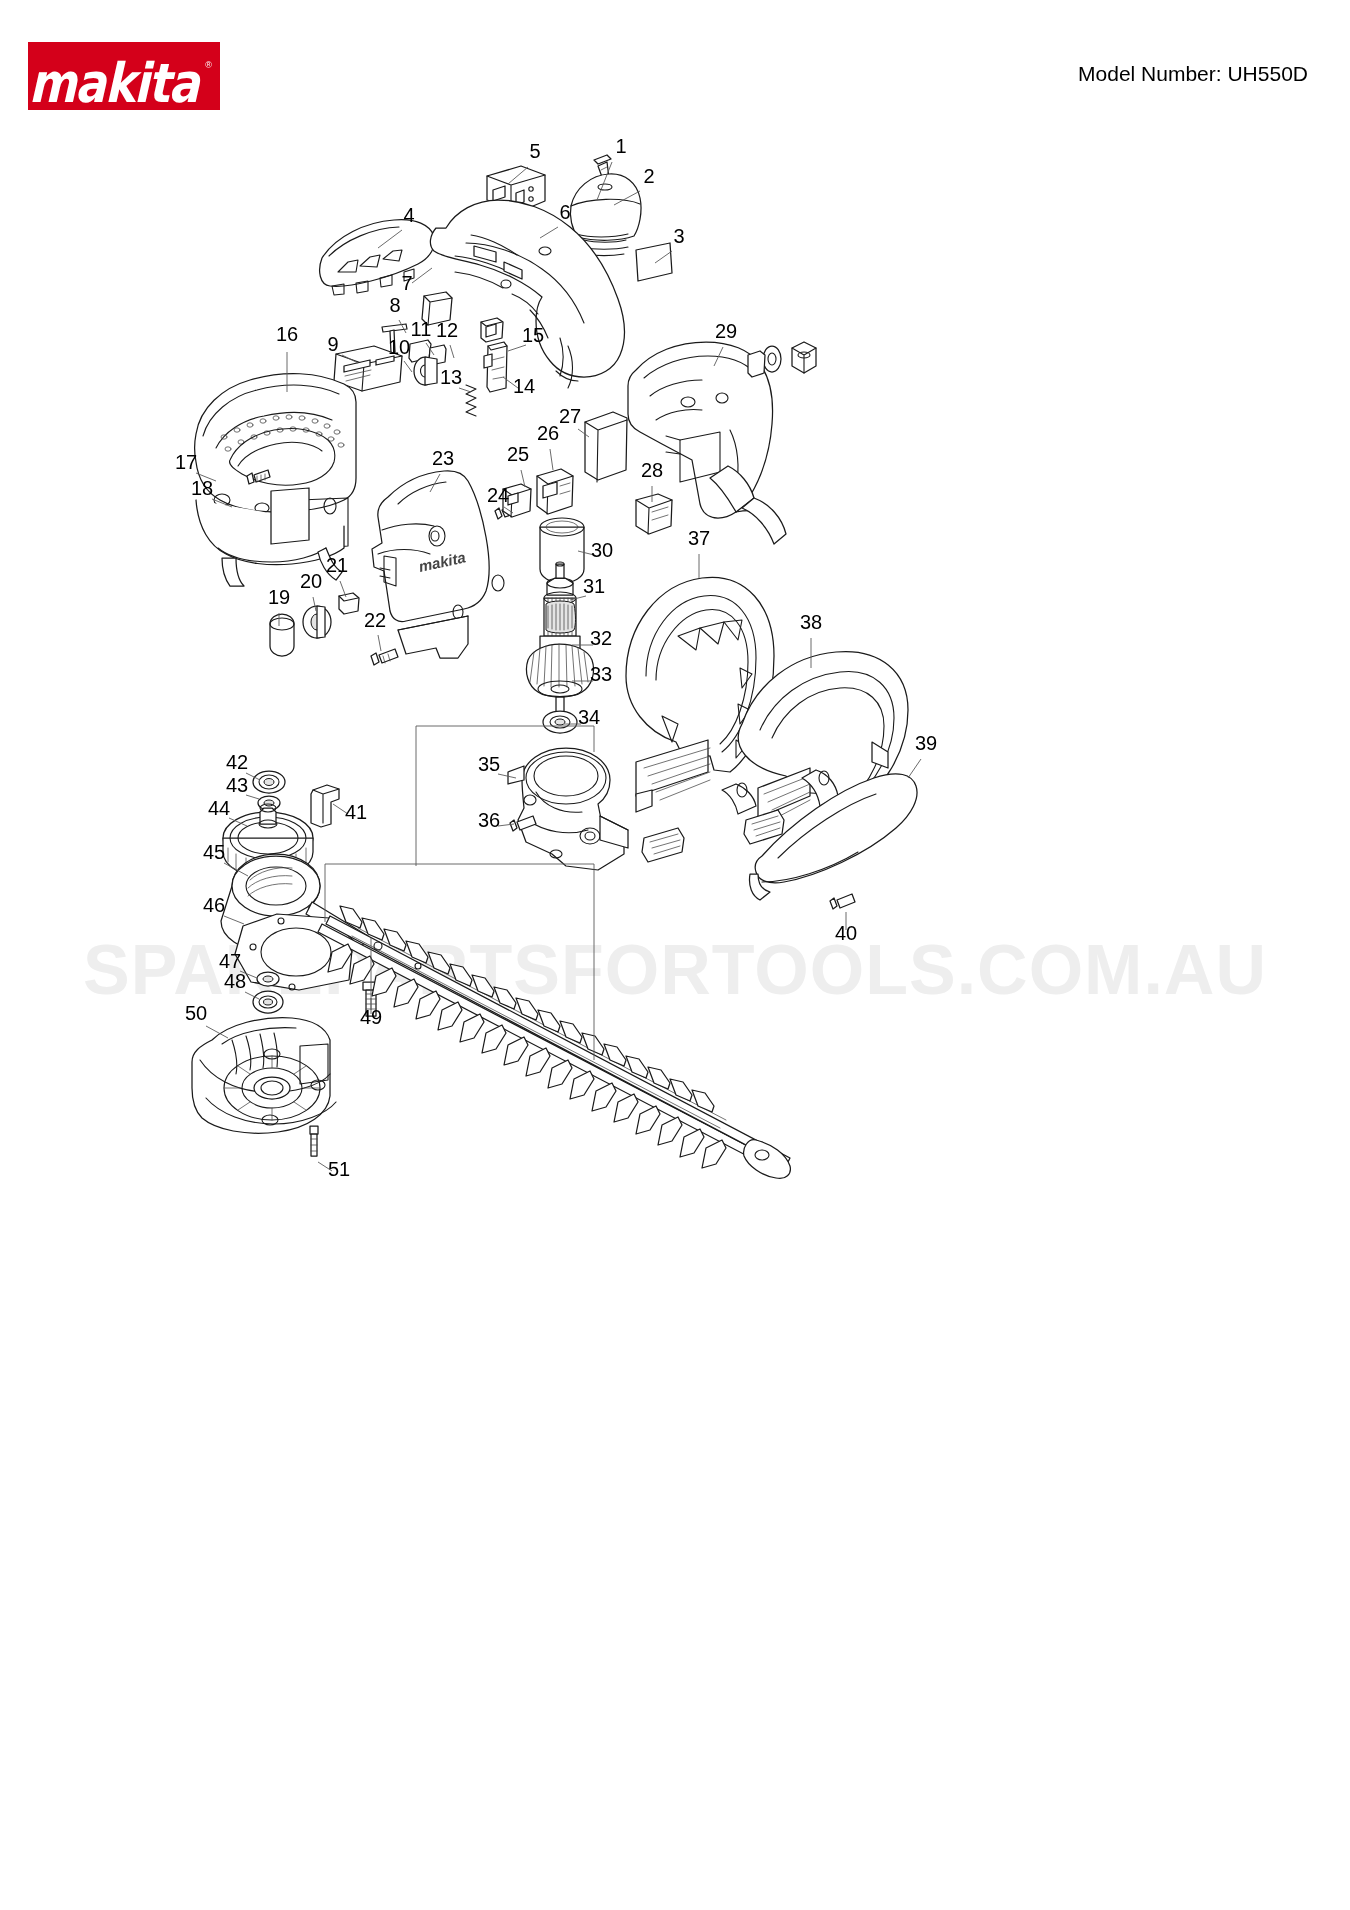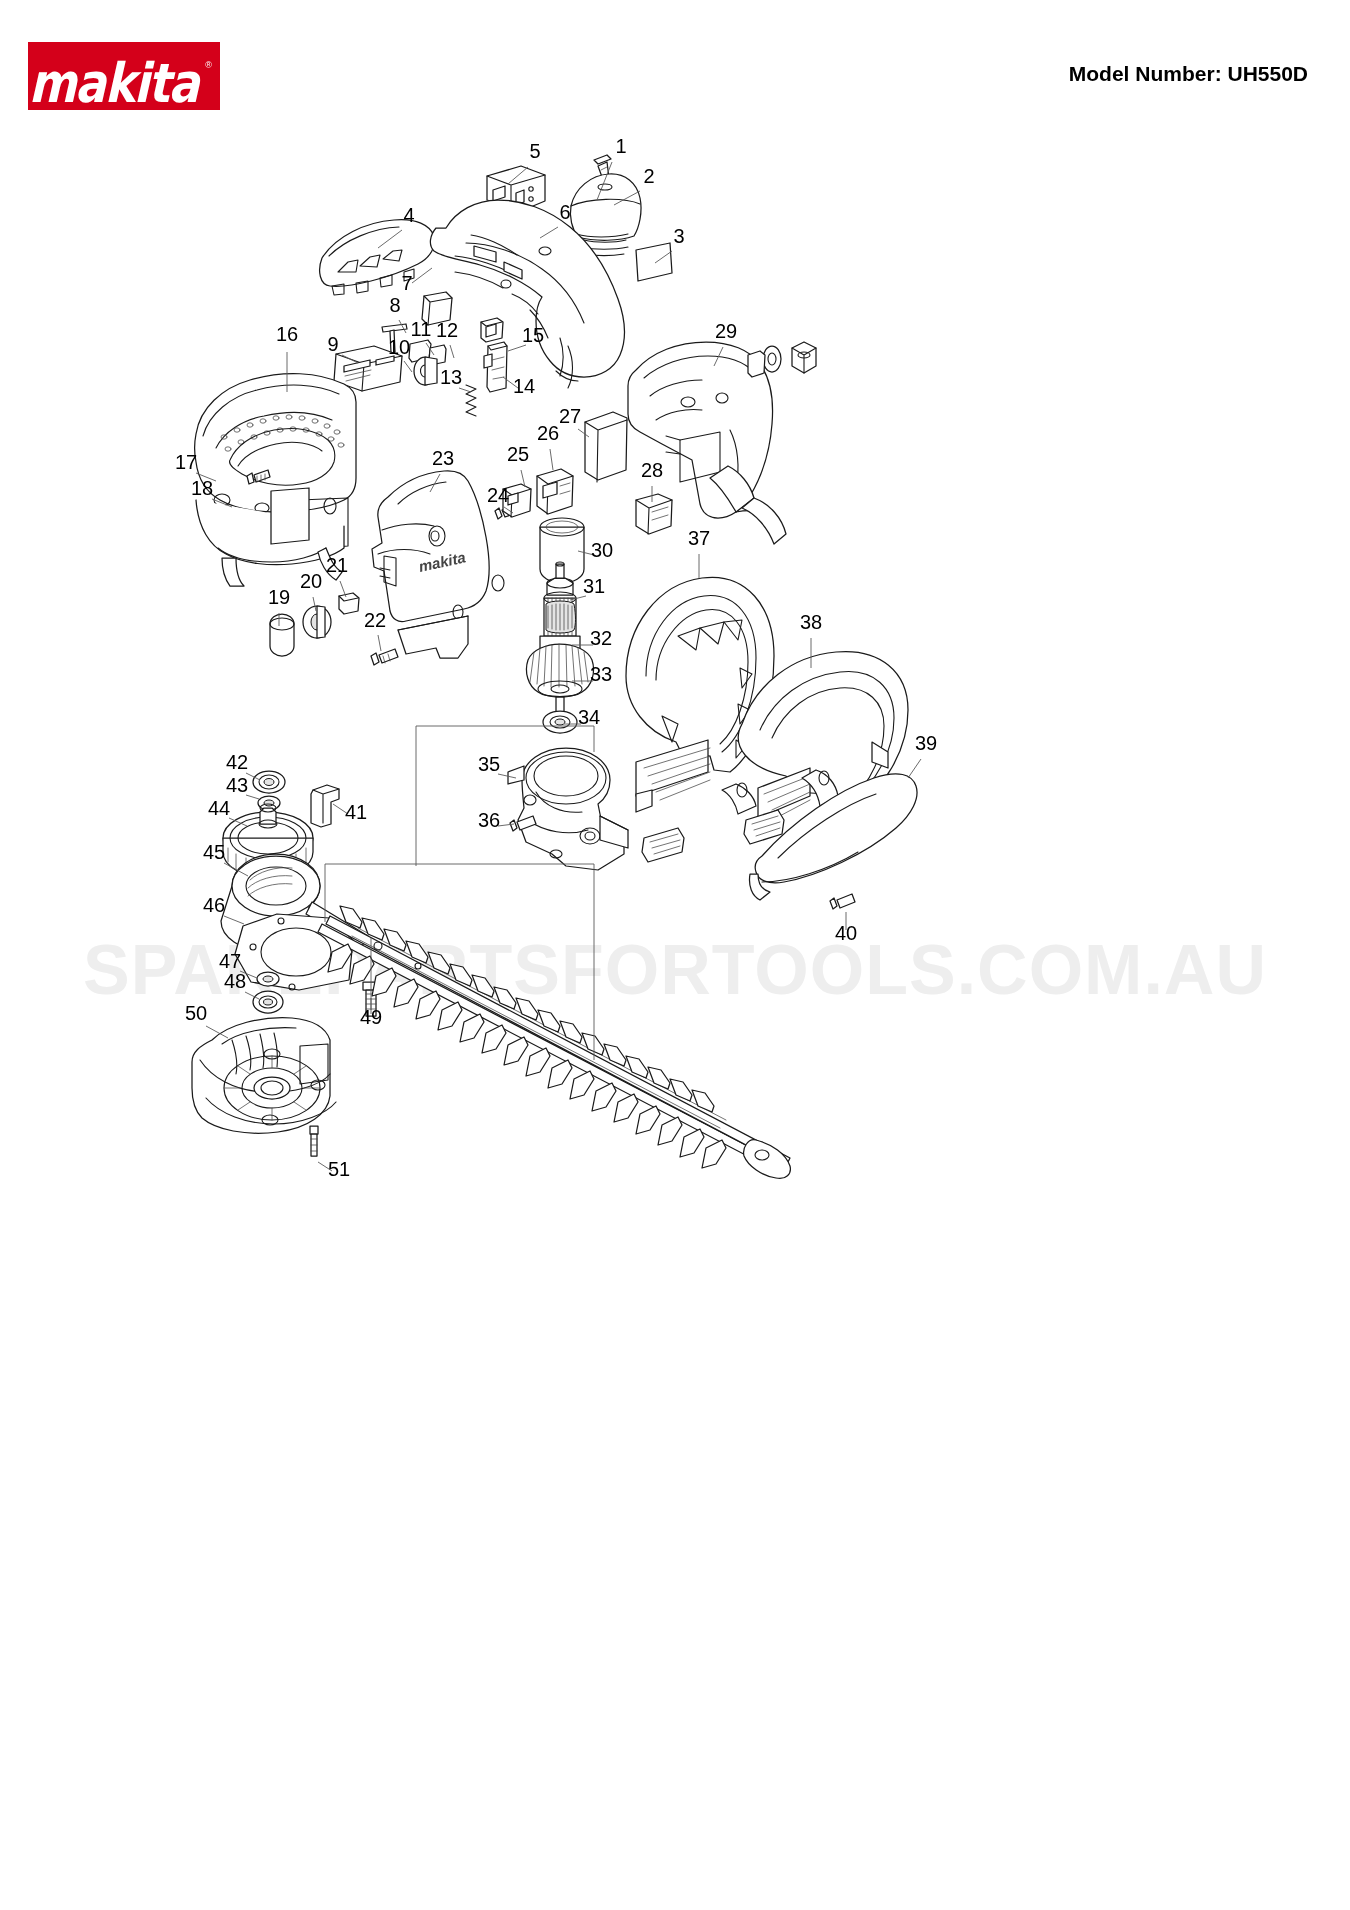--- a/index.html
+++ b/index.html
@@ -65,21 +65,20 @@
   }
 
   #model-number {
     position: absolute;
     right: 42px;
     top: 62px;
     font-size: 21px;
     font-family: "Liberation Sans", sans-serif;
     color: #000;
     white-space: nowrap;
-    font-weight: bold;
   }
 
   
   #watermark {
     position: absolute;
     left: 0;
     top: 930px;
     width: 1350px;
     text-align: center;
     font-family: "Liberation Sans", sans-serif;

